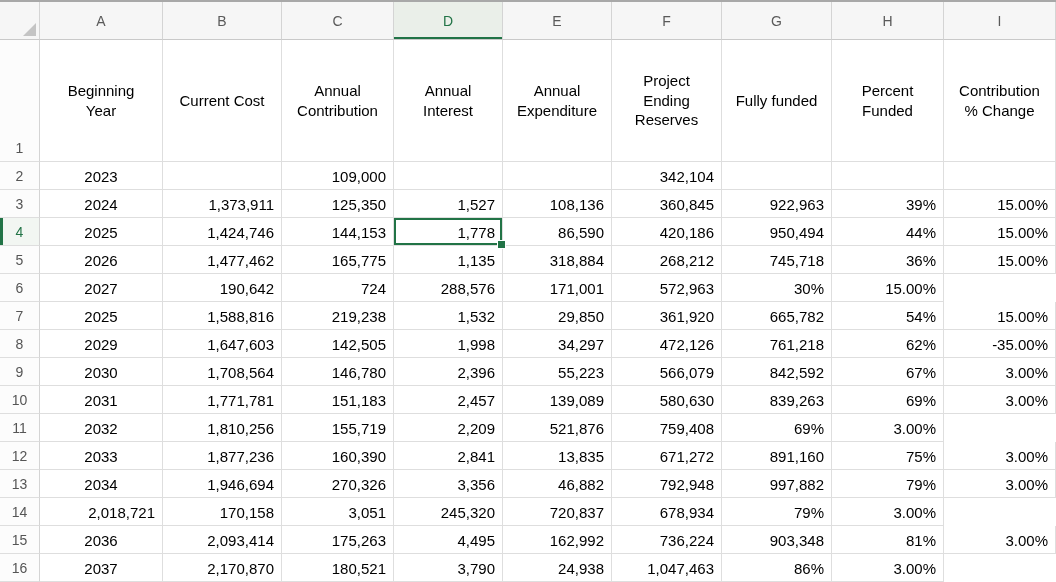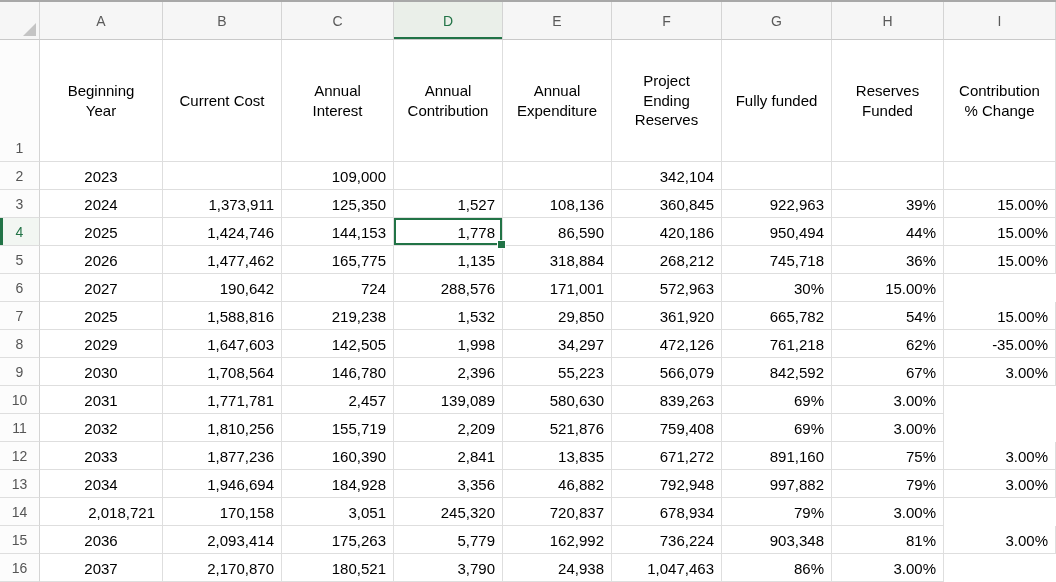--- a/index.html
+++ b/index.html
@@ -52,26 +52,26 @@
       <div class="ch c5">F</div>
       <div class="ch c6">G</div>
       <div class="ch c7">H</div>
       <div class="ch c8">I</div>
     </div>
   <div id="sheet-body">
       <div class="row tall">
         <div class="rn">1</div>
         <div class="cell c0 hdr">Beginning Year</div>
         <div class="cell c1 hdr">Current Cost</div>
+        <div class="cell c2 hdr">Annual Contribution</div>
         <div class="cell c3 hdr">Annual Interest</div>
-        <div class="cell c2 hdr">Annual Contribution</div>
         <div class="cell c4 hdr">Annual Expenditure</div>
         <div class="cell c5 hdr">Project Ending Reserves</div>
         <div class="cell c6 hdr">Fully funded</div>
-        <div class="cell c7 hdr">Reserves Funded</div>
+        <div class="cell c7 hdr">Percent Funded</div>
         <div class="cell c8 hdr">Contribution % Change</div>
       </div>
       <div class="row data">
         <div class="rn">2</div>
         <div class="cell c0 center">2023</div>
         <div class="cell c1 num"></div>
         <div class="cell c2 num">109,000</div>
         <div class="cell c3 num"></div>
         <div class="cell c4 num"></div>
         <div class="cell c5 num">342,104</div>
@@ -159,20 +159,21 @@
         <div class="cell c4 num">55,223</div>
         <div class="cell c5 num">566,079</div>
         <div class="cell c6 num">842,592</div>
         <div class="cell c7 num">67%</div>
         <div class="cell c8 num">3.00%</div>
       </div>
       <div class="row data">
         <div class="rn">10</div>
         <div class="cell c0 center">2031</div>
         <div class="cell c1 num">1,771,781</div>
+        <div class="cell c2 num">151,183</div>
         <div class="cell c3 num">2,457</div>
         <div class="cell c4 num">139,089</div>
         <div class="cell c5 num">580,630</div>
         <div class="cell c6 num">839,263</div>
         <div class="cell c7 num">69%</div>
         <div class="cell c8 num">3.00%</div>
       </div>
       <div class="row data">
         <div class="rn">11</div>
         <div class="cell c0 center">2032</div>
@@ -193,21 +194,21 @@
         <div class="cell c4 num">13,835</div>
         <div class="cell c5 num">671,272</div>
         <div class="cell c6 num">891,160</div>
         <div class="cell c7 num">75%</div>
         <div class="cell c8 num">3.00%</div>
       </div>
       <div class="row data">
         <div class="rn">13</div>
         <div class="cell c0 center">2034</div>
         <div class="cell c1 num">1,946,694</div>
-        <div class="cell c2 num">184,928</div>
+        <div class="cell c2 num">270,326</div>
         <div class="cell c3 num">3,356</div>
         <div class="cell c4 num">46,882</div>
         <div class="cell c5 num">792,948</div>
         <div class="cell c6 num">997,882</div>
         <div class="cell c7 num">79%</div>
         <div class="cell c8 num">3.00%</div>
       </div>
       <div class="row data">
         <div class="rn">14</div>
         <div class="cell c1 num">2,018,721</div>
@@ -217,21 +218,21 @@
         <div class="cell c5 num">720,837</div>
         <div class="cell c6 num">678,934</div>
         <div class="cell c7 num">79%</div>
         <div class="cell c8 num">3.00%</div>
       </div>
       <div class="row data">
         <div class="rn">15</div>
         <div class="cell c0 center">2036</div>
         <div class="cell c1 num">2,093,414</div>
         <div class="cell c2 num">175,263</div>
-        <div class="cell c3 num">5,779</div>
+        <div class="cell c3 num">4,495</div>
         <div class="cell c4 num">162,992</div>
         <div class="cell c5 num">736,224</div>
         <div class="cell c6 num">903,348</div>
         <div class="cell c7 num">81%</div>
         <div class="cell c8 num">3.00%</div>
       </div>
       <div class="row data">
         <div class="rn">16</div>
         <div class="cell c0 center">2037</div>
         <div class="cell c1 num">2,170,870</div>

